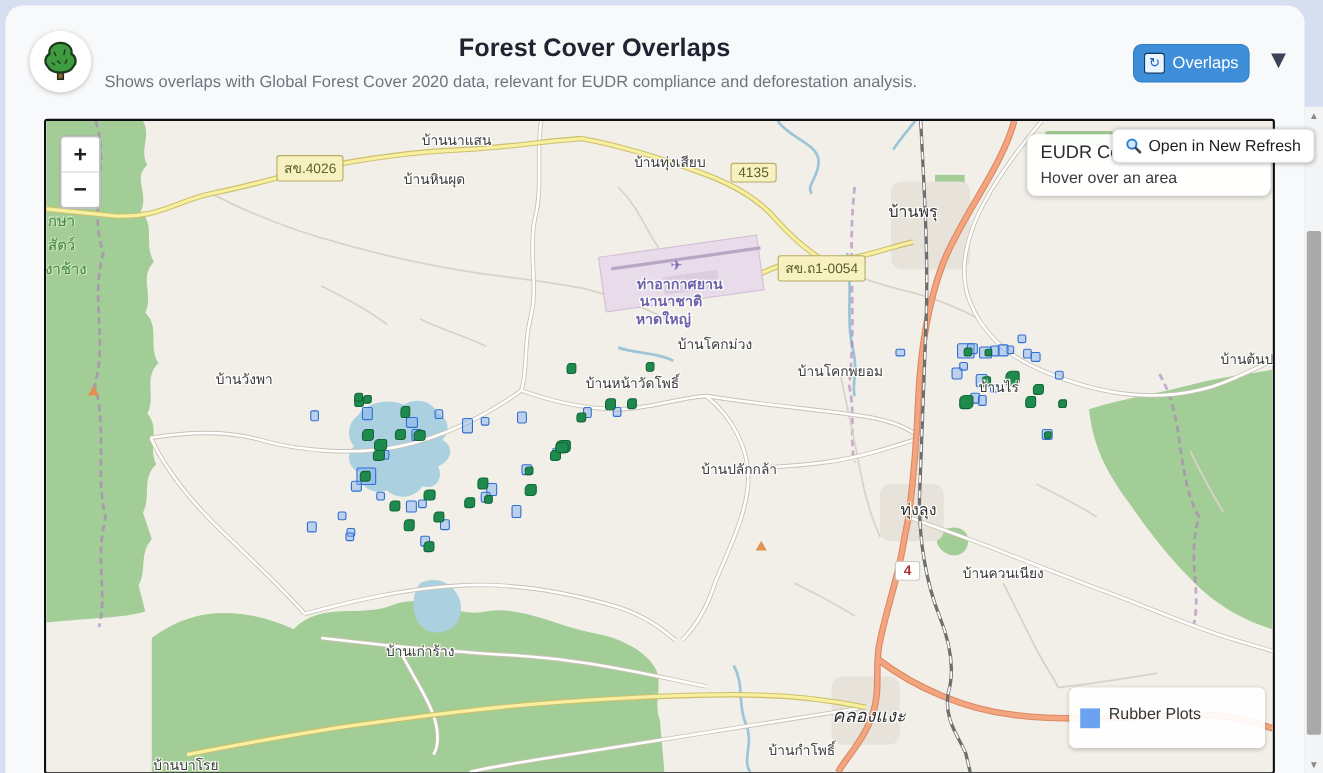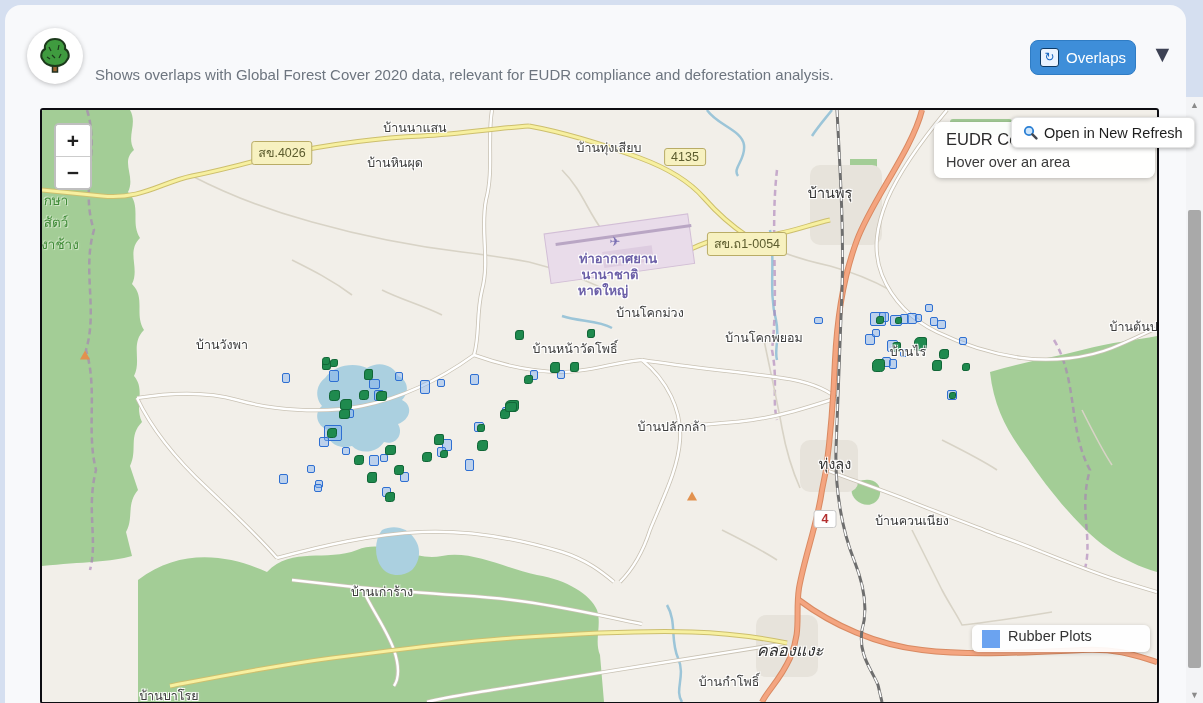--- a/index.html
+++ b/index.html
@@ -47,21 +47,21 @@
     font-size:21px;font-weight:bold;color:#222;cursor:pointer;background:#fff;}
   .zoomctl .zbtn:first-child{border-bottom:1px solid #ccc;}
   .info-panel{position:absolute;left:892px;top:12px;width:221px;height:56px;background:rgba(255,255,255,.95);
     border-radius:8px;box-shadow:0 1px 5px rgba(0,0,0,.25);padding:8px 12px;box-sizing:border-box;}
   .info-title{font-size:16.5px;color:#2b2b2b;}
   .info-hint{font-size:14.5px;color:#3a3a3a;margin-top:5px;}
   .open-btn{position:absolute;left:1011px;top:117px;height:29px;background:#fff;border:1px solid #e3e3e3;
     border-radius:6px;box-shadow:0 1px 4px rgba(0,0,0,.3);display:flex;align-items:center;gap:6px;
     padding:0 11px;font-size:14.5px;color:#1d1d1d;cursor:pointer;z-index:30;}
   .legend{position:absolute;left:930px;top:515px;width:178px;background:rgba(255,255,255,.92);
-    border-radius:6px;box-shadow:0 1px 4px rgba(0,0,0,.2);padding:2px 10px;box-sizing:border-box;font-size:14.5px;color:#333;}
+    border-radius:6px;box-shadow:0 1px 4px rgba(0,0,0,.2);padding:16px 10px;box-sizing:border-box;font-size:14.5px;color:#333;}
   .leg-row{display:flex;align-items:flex-start;gap:8px;margin:2px 0;}
   .leg-row.indent{margin-left:22px;}
   .leg-swatch{width:18px;height:18px;flex:0 0 18px;margin-top:1px;}
   .leg-label{line-height:1.1;max-width:100px;}
   .attrib{position:absolute;right:0;bottom:0;background:rgba(255,255,255,.8);padding:1px 6px 2px 6px;
     font-size:12.5px;color:#333;display:flex;align-items:center;gap:4px;white-space:nowrap;}
   .attrib a{color:#0078a8;text-decoration:none;}
   .ua-flag{display:inline-block;width:13px;height:10px;background:linear-gradient(#4b92db 50%,#ffd500 50%);
     border-radius:1px;}
   
@@ -75,20 +75,21 @@
 
 <div class="card">
 
   <div class="logo-wrap">
     <svg width="36" height="38" viewBox="0 0 36 38">
       <rect x="15.5" y="26" width="5" height="9" fill="#9a6430" stroke="#203020" stroke-width="1.5"></rect>
       <path d="M18 2 C11 2 7 7 8 12 C4 14 3 20 6 23 C8 27 13 29 18 29 C23 29 28 27 30 23 C33 20 32 14 28 12 C29 7 25 2 18 2 Z" fill="#3f9b3f" stroke="#1c3a1c" stroke-width="2"></path>
       <path d="M12 10 L14 14 M22 8 L21 13 M15 18 L18 21 M24 17 L22 21 M10 20 L13 22" stroke="#1c3a1c" stroke-width="1.2" fill="none"></path>
     </svg>
   </div>
+  <div class="page-title">Forest Cover Overlaps</div>
   <div class="page-subtitle">Shows overlaps with Global Forest Cover 2020 data, relevant for EUDR compliance and deforestation analysis.</div>
   <div class="refresh-btn">
     <span class="refresh-ico">↻</span>
     <span>Overlaps</span>
   </div>
   <div class="caret">▼</div>
 
   <div class="map">
     <svg class="terrain" width="1115" height="592" viewBox="0 0 1115 592">
 

